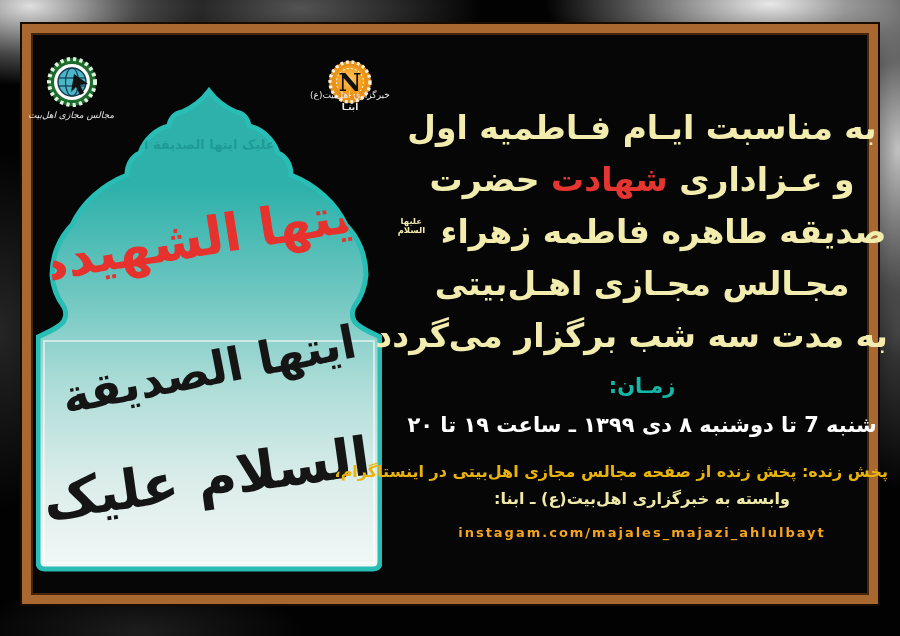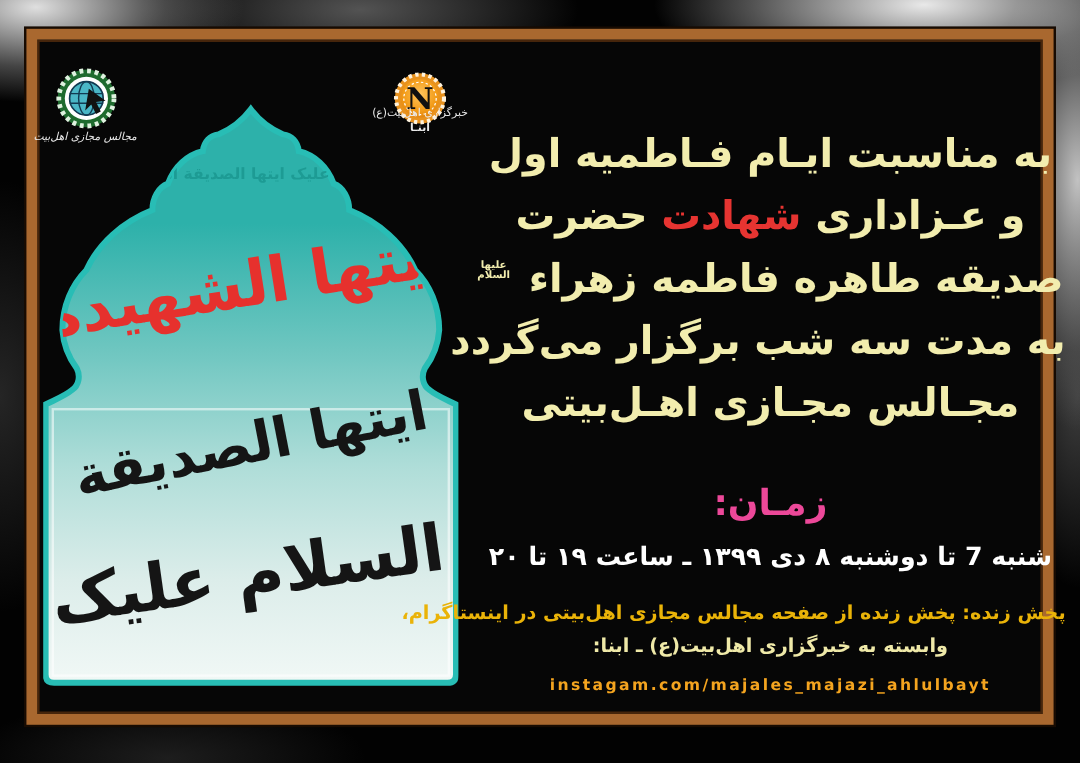--- a/index.html
+++ b/index.html
@@ -41,21 +41,21 @@
   .ann{
     font-size:33px;line-height:52px;font-weight:bold;color:#f2edae;
     white-space:nowrap;
   }
   .red{color:#e63431;}
   .honorific{
     display:inline-block;vertical-align:middle;font-size:8.5px;line-height:9px;
     font-weight:bold;color:#f2edae;transform:translateY(-8px);margin-right:4px;
   }
   .honorific span{display:block;}
-  .zaman{margin-top:40px;font-size:30px;font-weight:bold;color:#ec4899;letter-spacing:1px;}
+  .zaman{margin-top:12px;font-size:21px;font-weight:bold;color:#14b8a6;letter-spacing:1px;}
   .date{margin-top:15px;font-size:21px;font-weight:bold;color:#ffffff;white-space:nowrap;}
   .bcast{margin-top:25px;font-size:16px;font-weight:bold;color:#eab308;white-space:nowrap;}
   .bcast2{margin-top:8px;font-size:16px;font-weight:bold;color:#efe9a8;}
   .url{
     margin-top:17px;direction:ltr;font-size:13px;font-weight:bold;color:#f4a41f;
     letter-spacing:2px;white-space:nowrap;
   }
 </style>
 </head>
 <body>
@@ -129,22 +129,22 @@
     </div>
 
     <div class="ann">
       <span>صدیقه طاهره فاطمه زهراء</span>
       <span class="honorific">
         <span>علیها</span>
         <span>السلام</span>
       </span>
     </div>
 
+    <div class="ann">مجـالس مجـازی اهـل‌بیتی</div>
     <div class="ann">به مدت سه شب برگزار می‌گردد</div>
-    <div class="ann">مجـالس مجـازی اهـل‌بیتی</div>
 
     <div class="zaman">زمـان:</div>
     <div class="date">شنبه 7 تا دوشنبه ٨ دی ١٣٩٩ ـ ساعت ١٩ تا ٢٠</div>
 
     <div class="bcast">پخش زنده: پخش زنده از صفحه مجالس مجازی اهل‌بیتی در اینستاگرام،</div>
     <div class="bcast2">وابسته به خبرگزاری اهل‌بیت(ع) ـ ابنا:</div>
 
     <div class="url">instagam.com/majales_majazi_ahlulbayt</div>
   </div>
 

